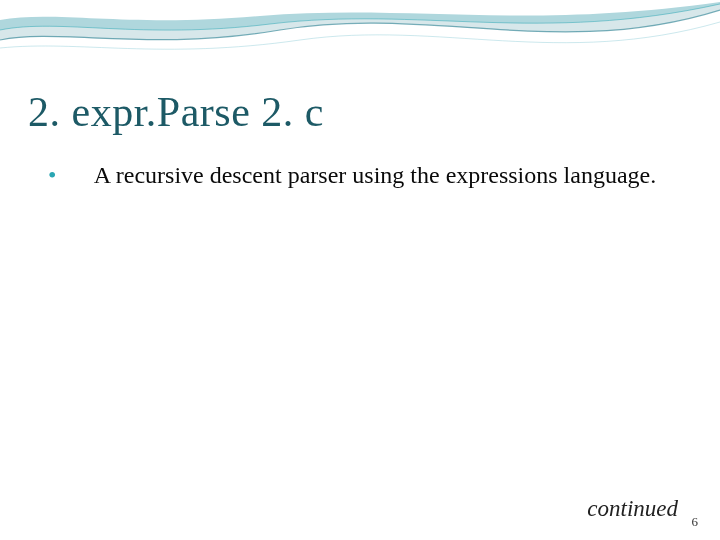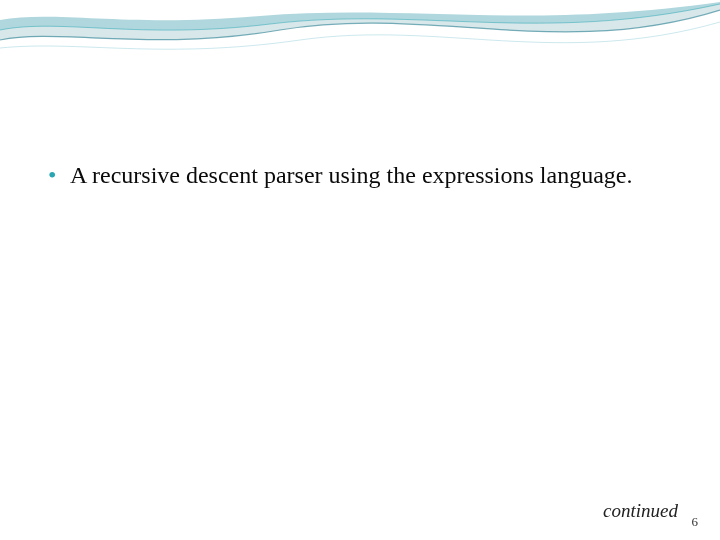--- a/index.html
+++ b/index.html
@@ -30,20 +30,21 @@
     font-weight: 400;
     color: #1d5a66;
     letter-spacing: 0.5px;
   }
   .body {
     position: absolute;
     top: 160px;
     left: 48px;
     right: 40px;
     color: #111;
+    text-align: center;
   }
   .bullet {
     position: relative;
     padding-left: 22px;
     margin-bottom: 48px;
     font-size: 24px;
     line-height: 1.28;
     color: #0a0a0a;
   }
   .bullet::before {
@@ -53,21 +54,21 @@
     top: 0;
     color: #2aa6b3;
     font-size: 24px;
     line-height: 1.28;
   }
   .continued {
     position: absolute;
     right: 42px;
     bottom: 18px;
     font-style: italic;
-    font-size: 19px;
+    font-size: 23px;
     color: #222;
   }
   .pagenum {
     position: absolute;
     right: 22px;
     bottom: 10px;
     font-size: 13px;
     color: #333;
     font-family: Georgia, serif;
   }
@@ -79,20 +80,21 @@
 
   <svg class="swoosh" viewBox="0 0 720 90" preserveAspectRatio="none">
     <path d="M0,0 L720,0 L720,10 C560,60 430,5 280,30 C150,52 60,28 0,40 Z" fill="#1f7a8c" opacity="0.18"></path>
     <path d="M0,0 L720,0 L720,4 C540,44 420,6 270,24 C140,40 60,18 0,30 Z" fill="#63b9c6" opacity="0.35"></path>
     <path d="M0,0 L720,0 L720,2 C520,30 410,4 260,16 C130,28 55,10 0,20 Z" fill="#ffffff"></path>
     <path d="M0,40 C60,28 150,52 280,30 C430,5 560,60 720,10" stroke="#1f7a8c" stroke-width="1.2" fill="none" opacity="0.6"></path>
     <path d="M0,30 C60,18 140,40 270,24 C420,6 540,44 720,4" stroke="#2aa6b3" stroke-width="1" fill="none" opacity="0.5"></path>
     <path d="M0,48 C80,40 160,60 300,40 C440,20 560,68 720,22" stroke="#8fcdd6" stroke-width="1" fill="none" opacity="0.45"></path>
   </svg>
 
+  <h1 class="title">2.  expr.Parse 2. c</h1>
 
   <div class="body">
     <div class="bullet">A recursive descent parser using the expressions language.</div>
   </div>
 
   <div class="continued">continued</div>
 
   <div class="pagenum">6</div>
 
 </div>

